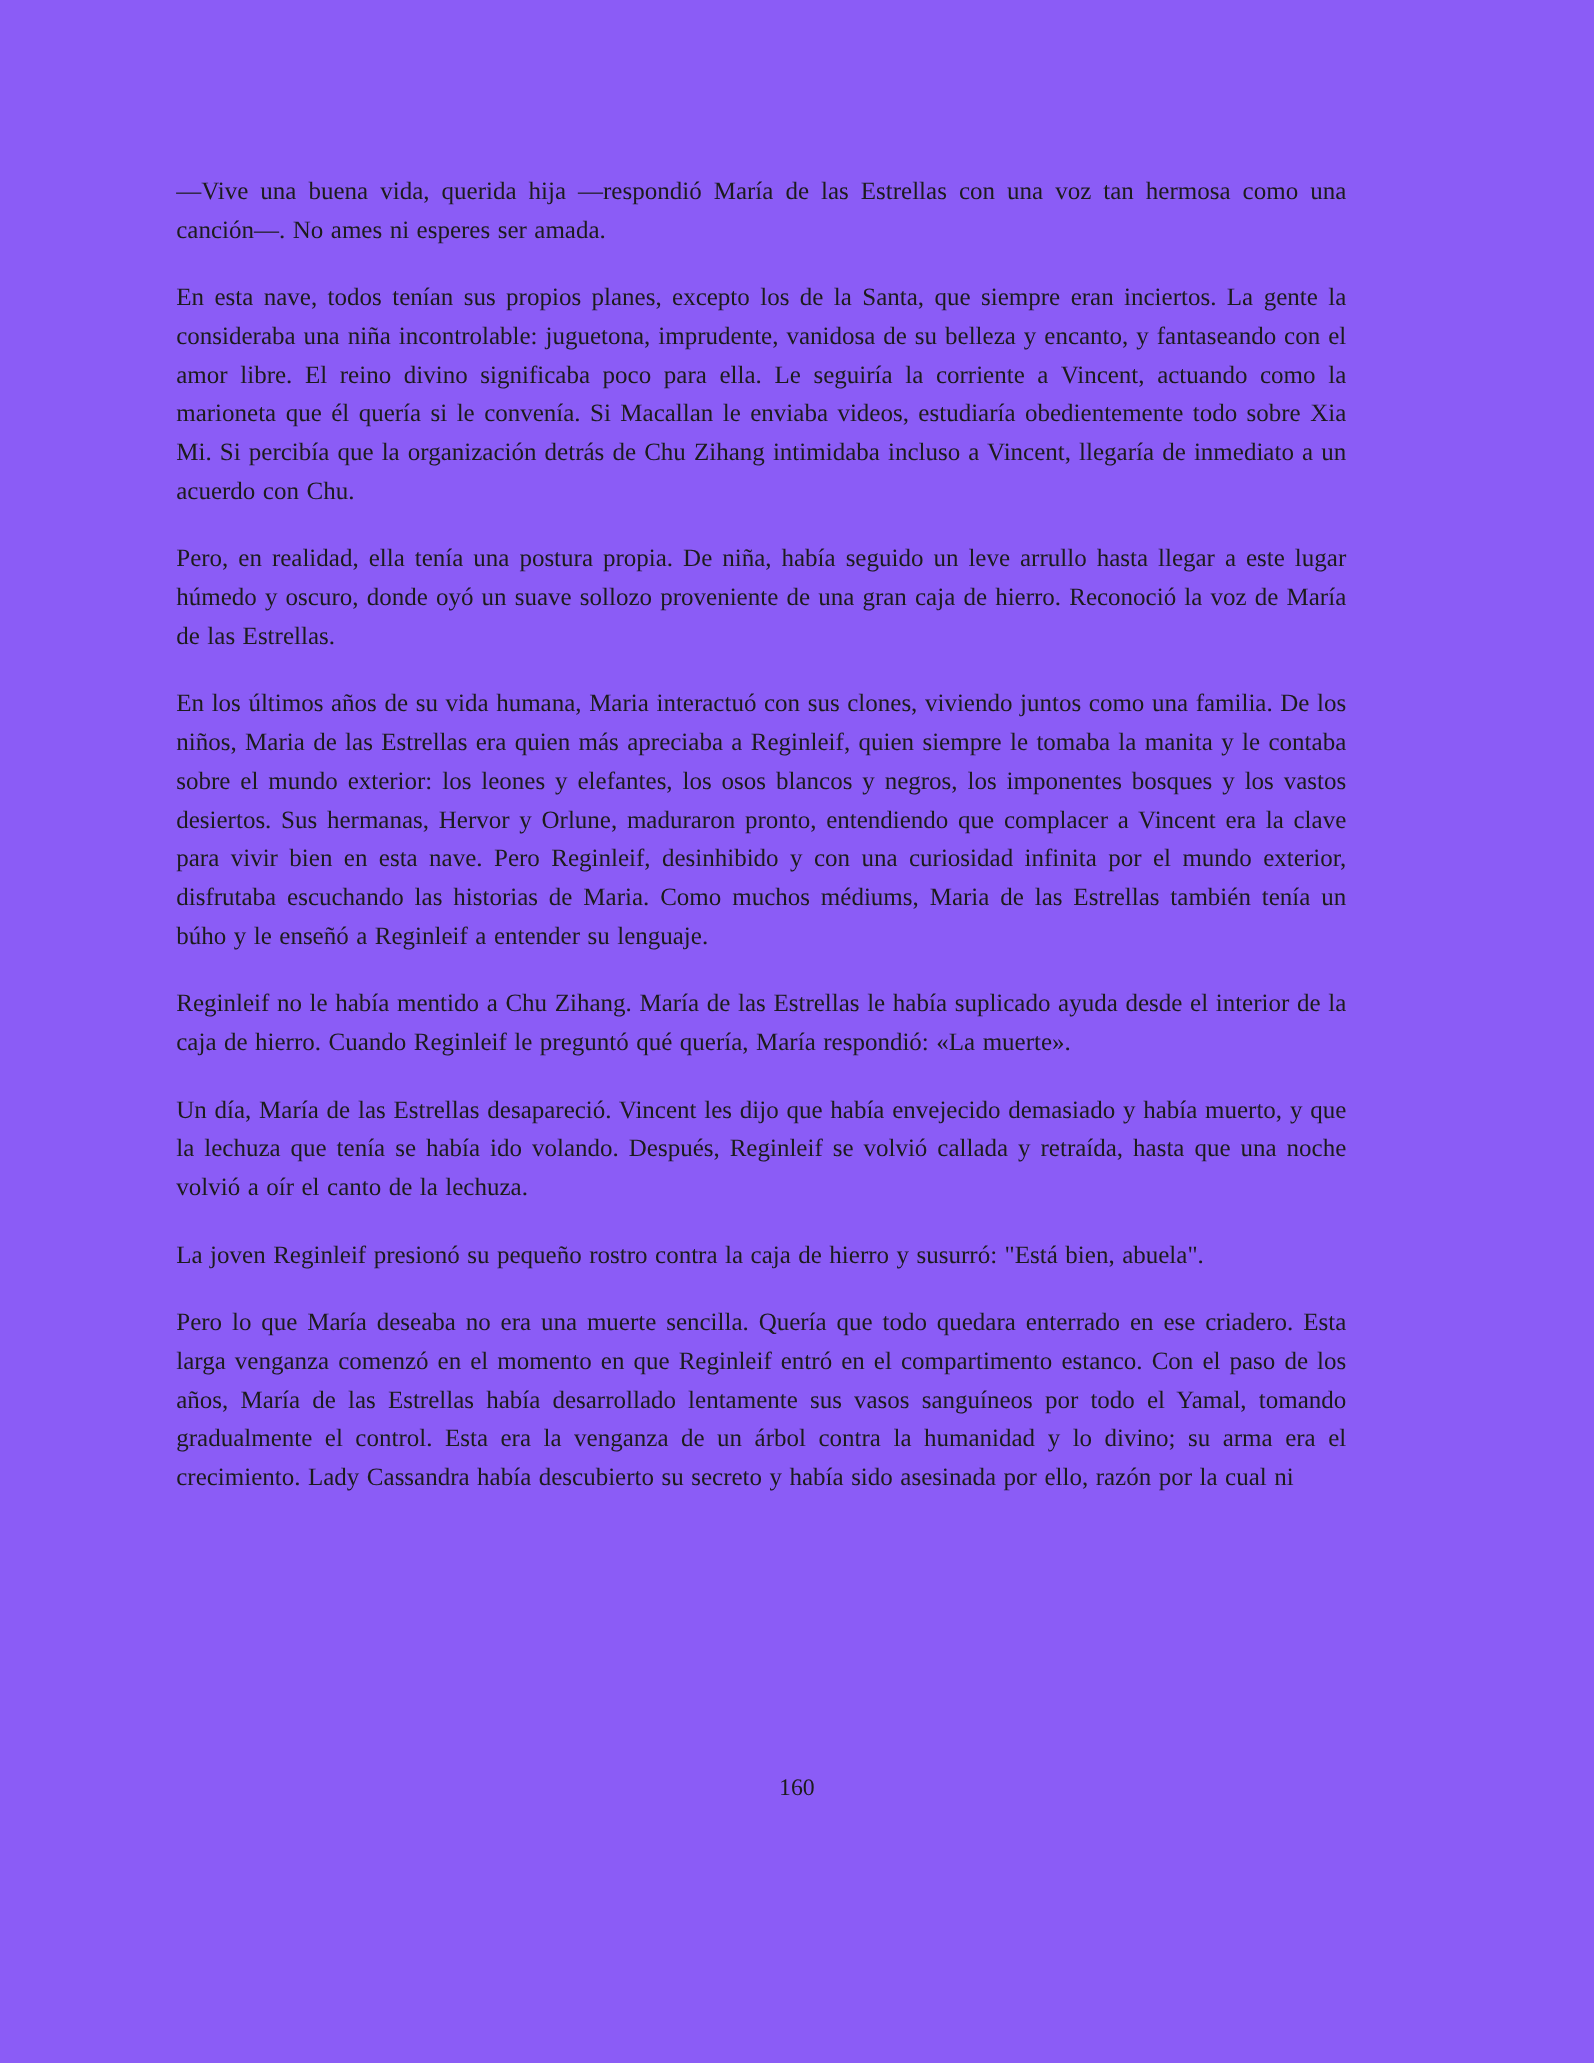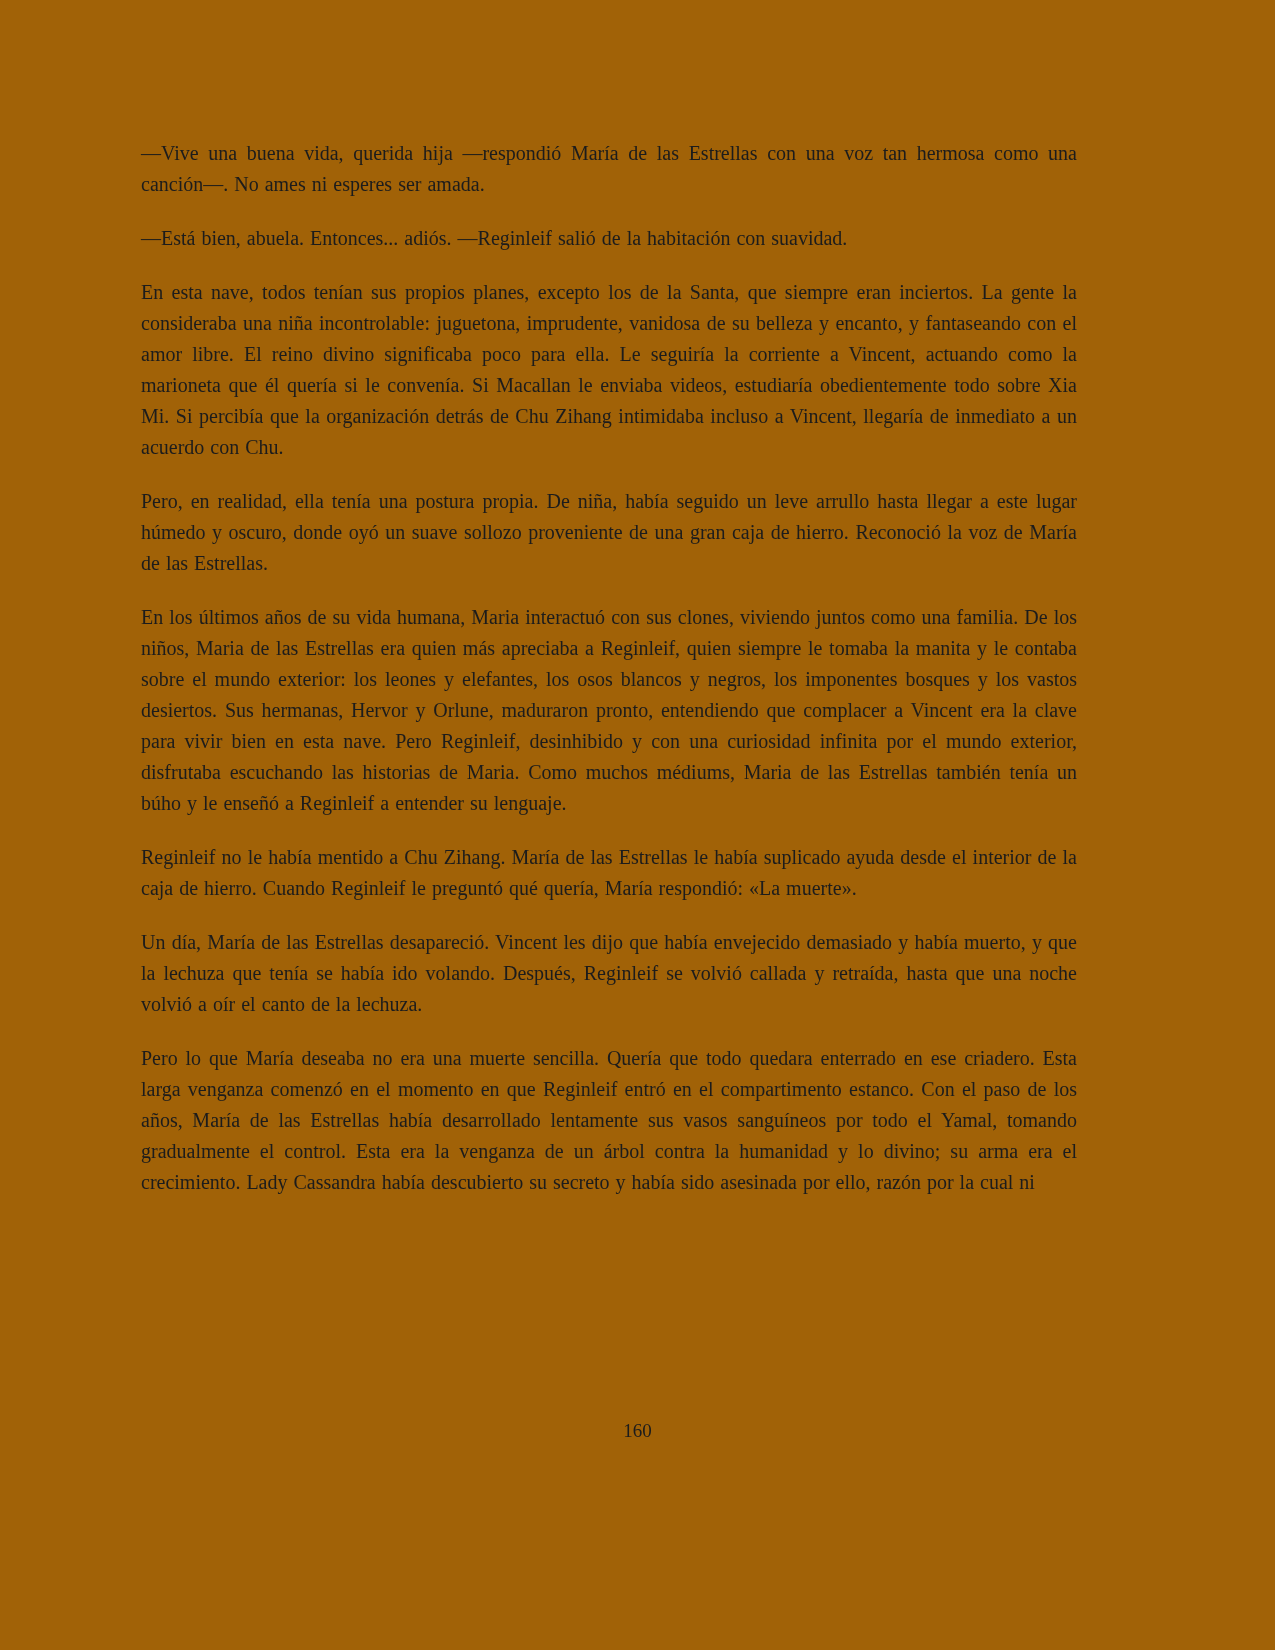--- a/index.html
+++ b/index.html
@@ -4,21 +4,21 @@
 <style>
   html, body {
     margin: 0;
     padding: 0;
     background: #ffffff;
   }
   .page {
     position: relative;
     width: 1275px;
     height: 1650px;
-    background: #a16207;
+    background: #8b5cf6;
     overflow: hidden;
     font-family: "Liberation Serif", "DejaVu Serif", serif;
     color: #1c1c1c;
   }
   .content {
     position: absolute;
     top: 138px;
     left: 141px;
     width: 936px;
   }
@@ -39,22 +39,22 @@
     font-size: 19px;
     color: #1c1c1c;
   }
 </style>
 </head>
 <body>
 
 <div class="page">
   <div class="content">
     <p>—Vive una buena vida, querida hija —respondió María de las Estrellas con una voz tan hermosa como una canción—. No ames ni esperes ser amada.</p>
-    <p>—Está bien, abuela. Entonces... adiós. —Reginleif salió de la habitación con suavidad.</p>
     <p>En esta nave, todos tenían sus propios planes, excepto los de la Santa, que siempre eran inciertos. La gente la consideraba una niña incontrolable: juguetona, imprudente, vanidosa de su belleza y encanto, y fantaseando con el amor libre. El reino divino significaba poco para ella. Le seguiría la corriente a Vincent, actuando como la marioneta que él quería si le convenía. Si Macallan le enviaba videos, estudiaría obedientemente todo sobre Xia Mi. Si percibía que la organización detrás de Chu Zihang intimidaba incluso a Vincent, llegaría de inmediato a un acuerdo con Chu.</p>
     <p>Pero, en realidad, ella tenía una postura propia. De niña, había seguido un leve arrullo hasta llegar a este lugar húmedo y oscuro, donde oyó un suave sollozo proveniente de una gran caja de hierro. Reconoció la voz de María de las Estrellas.</p>
     <p>En los últimos años de su vida humana, Maria interactuó con sus clones, viviendo juntos como una familia. De los niños, Maria de las Estrellas era quien más apreciaba a Reginleif, quien siempre le tomaba la manita y le contaba sobre el mundo exterior: los leones y elefantes, los osos blancos y negros, los imponentes bosques y los vastos desiertos. Sus hermanas, Hervor y Orlune, maduraron pronto, entendiendo que complacer a Vincent era la clave para vivir bien en esta nave. Pero Reginleif, desinhibido y con una curiosidad infinita por el mundo exterior, disfrutaba escuchando las historias de Maria. Como muchos médiums, Maria de las Estrellas también tenía un búho y le enseñó a Reginleif a entender su lenguaje.</p>
     <p>Reginleif no le había mentido a Chu Zihang. María de las Estrellas le había suplicado ayuda desde el interior de la caja de hierro. Cuando Reginleif le preguntó qué quería, María respondió: «La muerte».</p>
     <p>Un día, María de las Estrellas desapareció. Vincent les dijo que había envejecido demasiado y había muerto, y que la lechuza que tenía se había ido volando. Después, Reginleif se volvió callada y retraída, hasta que una noche volvió a oír el canto de la lechuza.</p>
+    <p>La joven Reginleif presionó su pequeño rostro contra la caja de hierro y susurró: "Está bien, abuela".</p>
     <p>Pero lo que María deseaba no era una muerte sencilla. Quería que todo quedara enterrado en ese criadero. Esta larga venganza comenzó en el momento en que Reginleif entró en el compartimento estanco. Con el paso de los años, María de las Estrellas había desarrollado lentamente sus vasos sanguíneos por todo el Yamal, tomando gradualmente el control. Esta era la venganza de un árbol contra la humanidad y lo divino; su arma era el crecimiento. Lady Cassandra había descubierto su secreto y había sido asesinada por ello, razón por la cual ni</p>
   </div>
   <div class="page-number">160</div>
 </div>
 
 </body></html>

